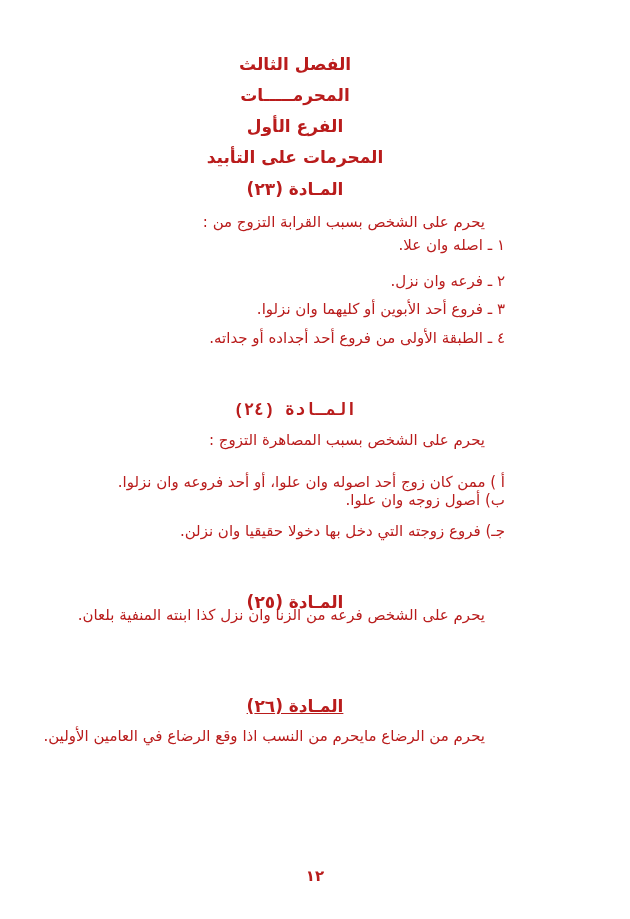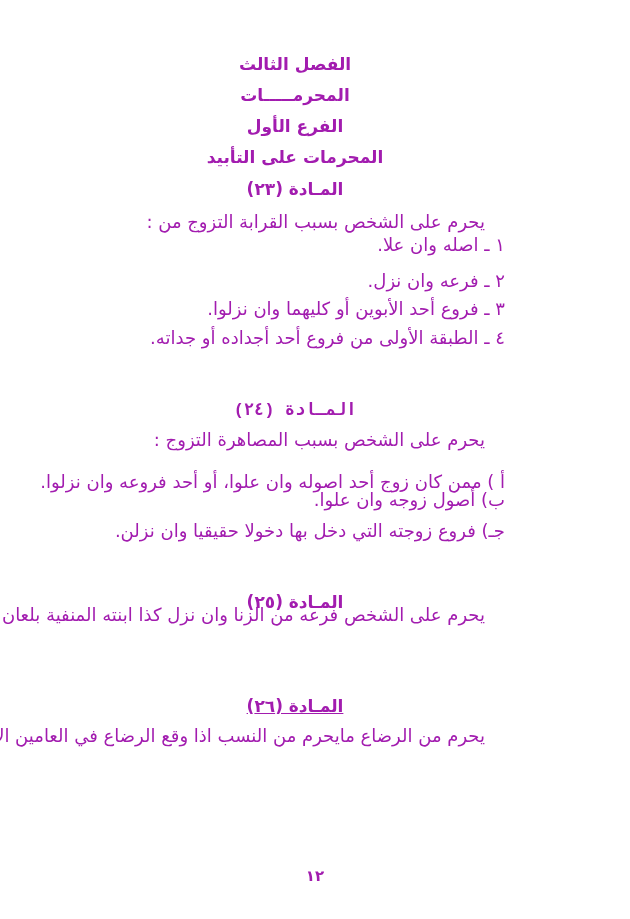--- a/index.html
+++ b/index.html
@@ -8,21 +8,21 @@
     background: #ffffff;
   }
   .page {
     position: relative;
     width: 630px;
     height: 919px;
     background: #ffffff;
     overflow: hidden;
     direction: rtl;
     font-family: "DejaVu Sans", sans-serif;
-    color: #a21caf;
+    color: #b91c1c;
   }
   
   .line {
     position: absolute;
     right: 125px;
     left: 85px;
     height: 28px;
     line-height: 28px;
     font-size: 16px;
     white-space: nowrap;
@@ -30,21 +30,21 @@
   }
   .heading {
     text-align: center;
     font-weight: bold;
     font-size: 17px;
     letter-spacing: 0.2px;
   }
   .body-line {
     text-align: right;
     font-weight: 500;
-    font-size: 18px;
+    font-size: 15px;
   }
   .indented {
     padding-right: 20px; 
   }
   .page-number {
     position: absolute;
     left: 0;
     right: 0;
     text-align: center;
     font-weight: bold;

